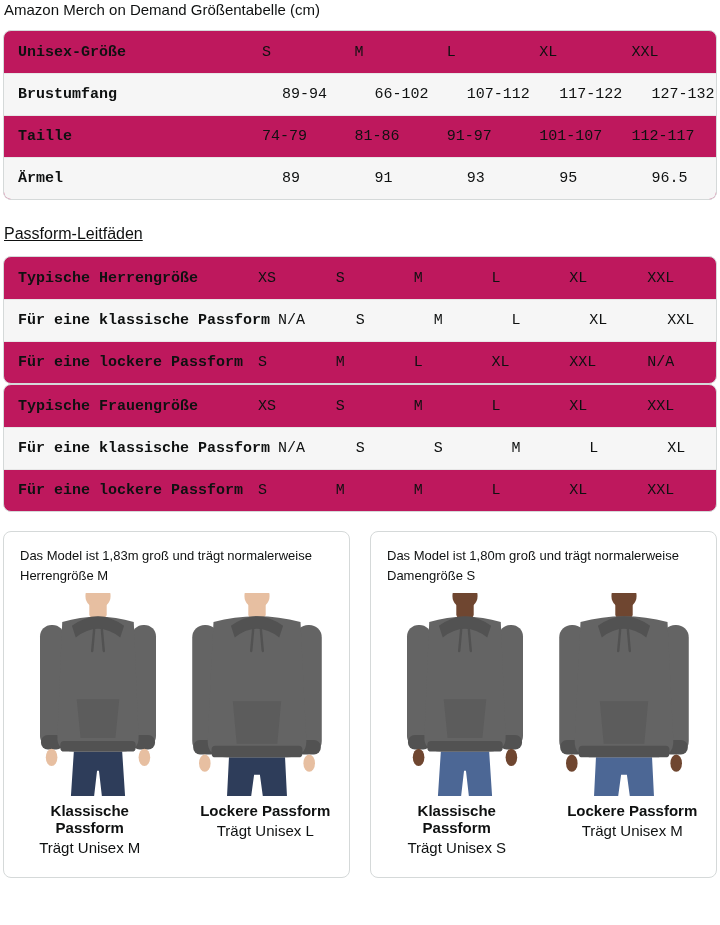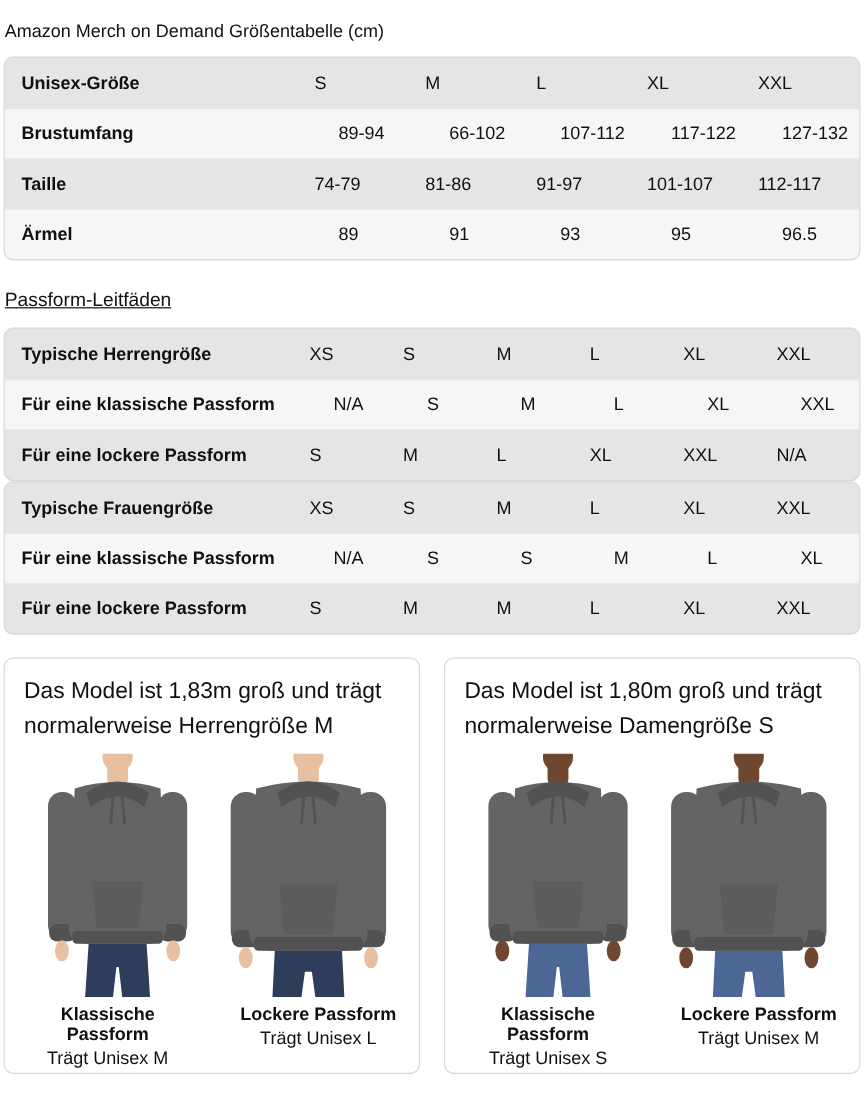--- a/index.html
+++ b/index.html
@@ -1,40 +1,40 @@
 <!DOCTYPE html>
 <html style="--text: #0f1111; --border: #d5d9d9; --divider: #e7e7e7; --stripe: #f6f6f6; --hoodie: #646464; --hoodie-dark: #525252; --skin-light: #e7bfa1; --skin-dark: #6f4630; --jeans-men: #2e3d5a; --jeans-women: #4c6795;"><head>
 <meta charset="utf-8">
 <style>
   * { margin:0; padding:0; box-sizing:border-box; }
   html,body { width:720px; height:925px; background:#fff; overflow:hidden;
     font-family:"Liberation Sans", sans-serif; color:var(--text,#0f1111); }
-  .page { padding:17px 3px 0 3px; }
+  .page { padding:0 3px 0 3px; }
 
   .page-title { font-size:15px; font-weight:400; margin:1px 0 12px 1px; }
   .section-title { font-size:16px; font-weight:400; margin:25px 0 13px 1px;text-decoration:underline; }
   .footnote { font-size:13px; margin:10px 0 0 1px; }
 
-  .table-card { border:1px solid var(--border,#d5d9d9); border-radius:8px; overflow:hidden; background:#e5e5e5; }
+  .table-card { border:1px solid var(--border,#d5d9d9); border-radius:8px; overflow:hidden; background:#be185d;font-family:Liberation Mono, monospace; }
   .trow { display:grid; min-height:42px; align-items:center; border-top:1px solid var(--divider,#e7e7e7); }
   .trow:first-child { border-top:none; }
   .trow.stripe { background:var(--stripe,#f6f6f6);gap:20px; }
   .size-grid  { grid-template-columns:250px repeat(5,1fr); }
   .guide-grid { grid-template-columns:245px repeat(6,1fr); }
   .cell { font-size:15px; padding-left:8px; white-space:nowrap; }
   .label-cell { font-weight:700; padding-left:14px; }
   .guide-grid .cell { padding-left:9px; }
   .guide-grid .label-cell { padding-left:14px; }
   .guide-stack { margin-top:0; }
   .guide-stack .table-card + .table-card { }
 
   .cards-row { display:flex; gap:20px; margin-top:19px; }
   .model-card { flex:1; border:1px solid var(--border,#d5d9d9); border-radius:8px;
     padding:14px 14px 12px 16px; height:347px; background:#fff; }
-  .model-desc { font-size:19px; line-height:1.5; padding-right:6px; }
+  .model-desc { font-size:13px; line-height:1.5; padding-right:6px; }
   .figures { display:flex; justify-content:space-between; margin-top:8px; padding:0 2px; }
   .figure-svg { width:152px; height:203px; display:block; }
   .captions { display:flex; margin-top:6px;gap:36px; }
   .caption { width:50%; text-align:center; }
   .caption .fit  { font-size:15px; font-weight:700; }
   .caption .size { font-size:15px; margin-top:3px; }
 
   .model-card--men   { --skin:var(--skin-light,#e7bfa1); --jeans:var(--jeans-men,#2e3d5a); }
   .model-card--women { --skin:var(--skin-dark,#6f4630);  --jeans:var(--jeans-women,#4c6795); }
   .figure-svg { --h:var(--hoodie,#646464); --hd:var(--hoodie-dark,#525252); }

